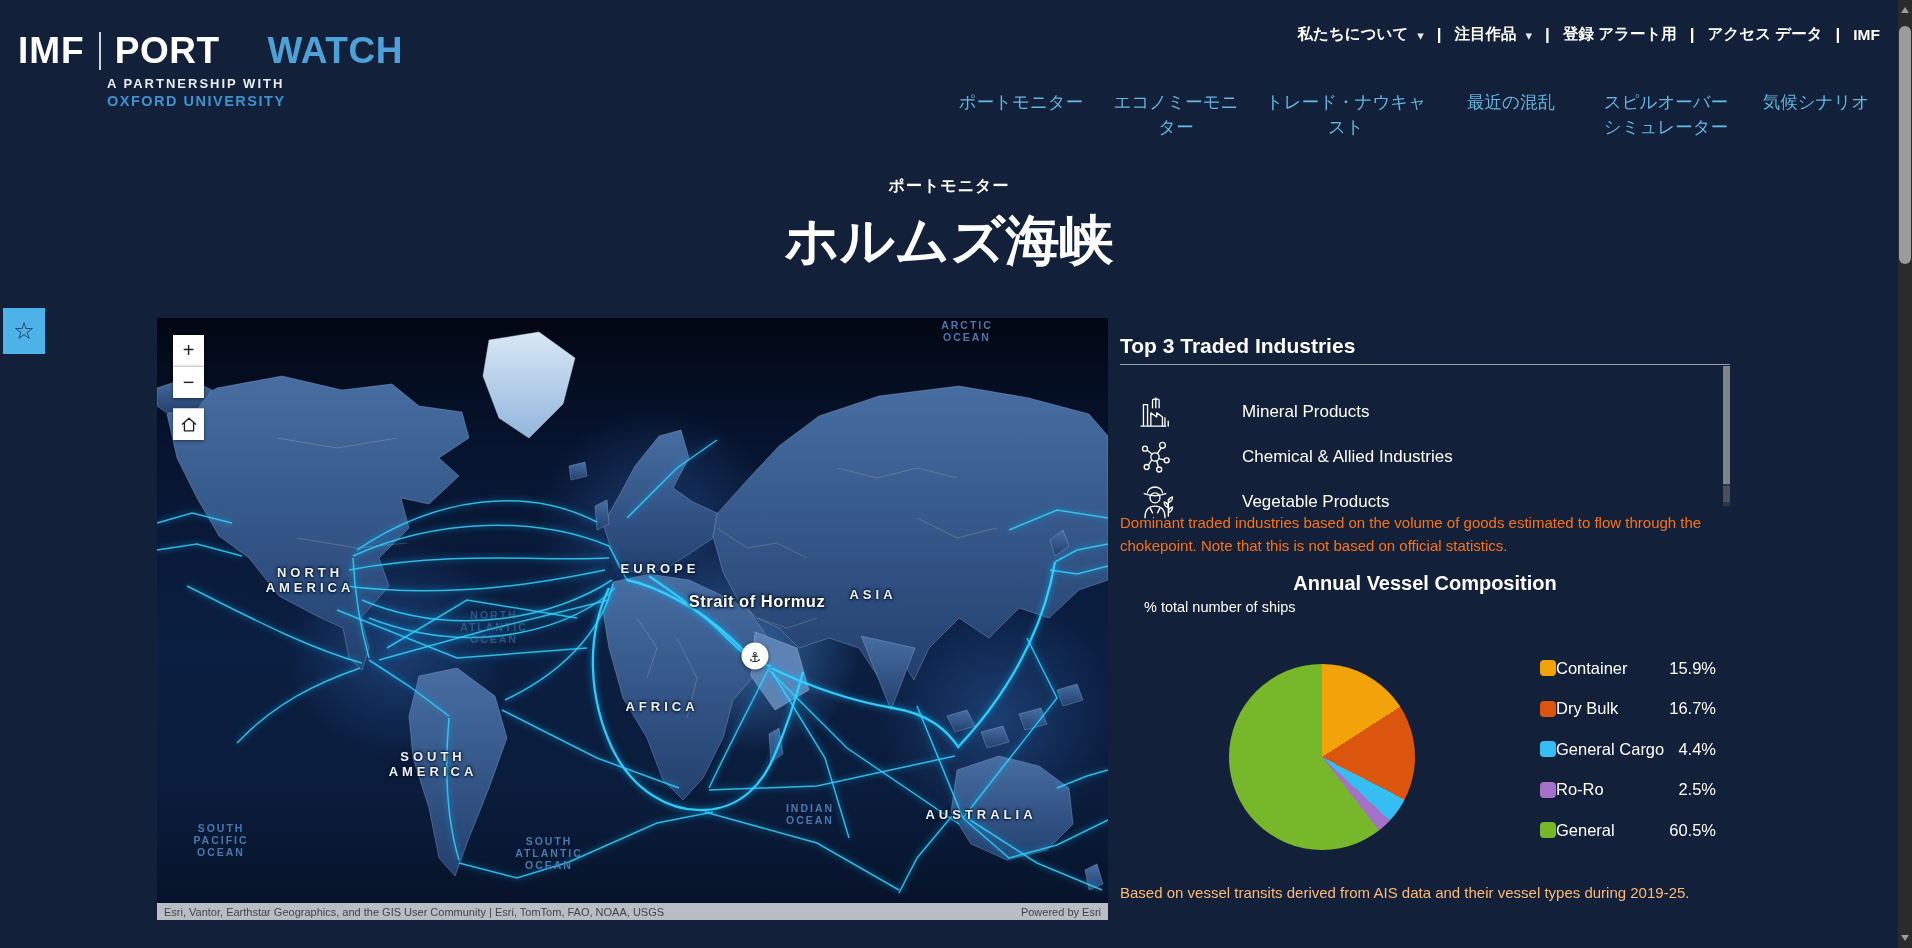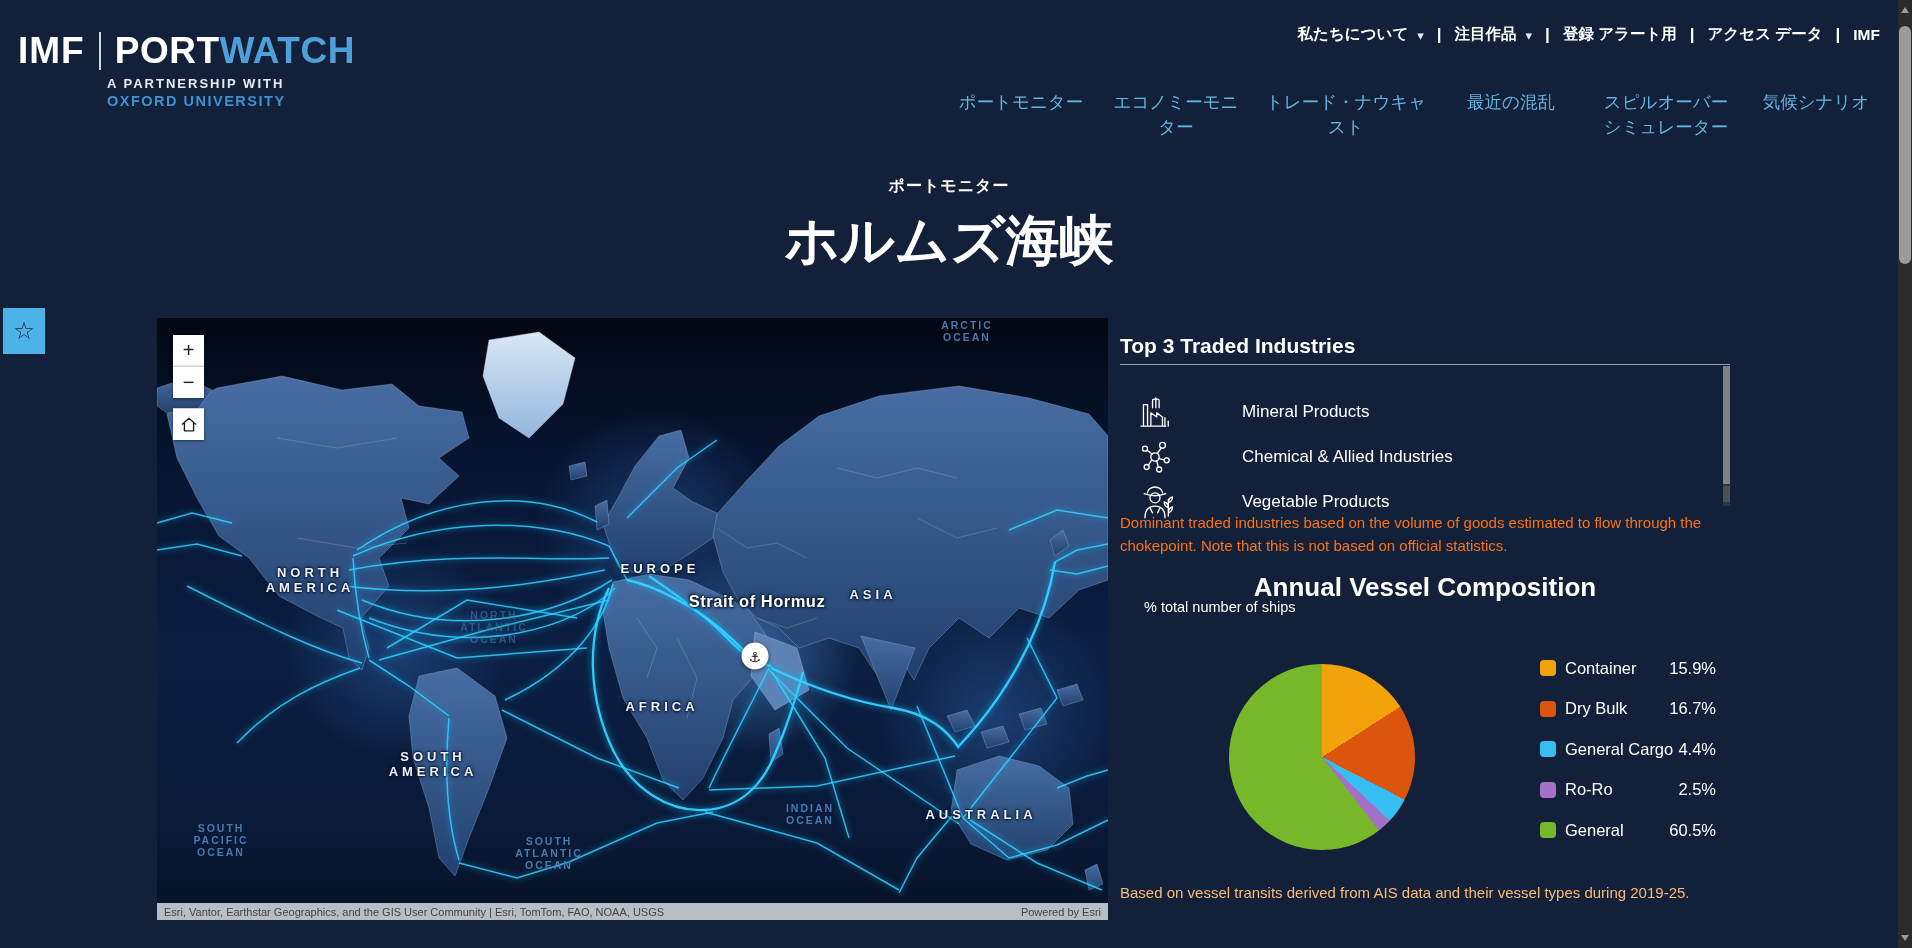--- a/index.html
+++ b/index.html
@@ -8,21 +8,21 @@
     background:#132039;
     font-family:"Liberation Sans","DejaVu Sans",sans-serif;
     color:#fff;
   }
   
   .logo{position:absolute;left:18px;top:30px;}
   .logo-row{display:flex;align-items:center;gap:14px;}
   .logo-imf{font-size:37px;font-weight:bold;letter-spacing:1px;color:#fff;}
   .logo-div{width:2px;height:38px;background:#cfd6e0;}
   .logo-pw{font-size:37px;font-weight:bold;letter-spacing:.5px;}
-  .logo-pw .w{color:#4da0d8;}
+  .logo-pw .w{color:#4da0d8;margin-left:48px;}
   .logo-sub{margin-left:89px;margin-top:4px;line-height:1.25;}
   .logo-tag{font-size:13px;font-weight:bold;letter-spacing:2px;color:#e8edf4;}
   .logo-org{font-size:14.5px;font-weight:bold;letter-spacing:1.5px;color:#3e92cf;}
   .utilnav{position:absolute;top:24px;right:32px;display:flex;align-items:center;gap:13px;
     font-size:15.5px;font-weight:bold;color:#fff;}
   .utilnav .item{cursor:pointer;display:flex;align-items:center;gap:9px;white-space:nowrap;}
   .caret-icon::before{content:"▾";font-size:13px;color:#e6ebf2;}
   .sep::before{content:"|";font-weight:bold;color:#fff;font-size:17px;}
   .mainnav{position:absolute;top:90px;right:26px;display:flex;align-items:flex-start;}
   .mainnav .nav-item{display:inline-block;text-align:center;color:#63b6e2;font-size:17.5px;
@@ -79,27 +79,27 @@
   .ind-list{position:absolute;left:1120px;top:364px;width:610px;height:148px;
     border-top:1px solid #9aa0a8;box-sizing:border-box;padding-top:24px;}
   .ind-row{display:flex;align-items:center;height:45px;padding-left:12px;}
   .ind-ico{width:46px;height:42px;display:flex;align-items:center;justify-content:center;flex:0 0 46px;}
   .ind-ico svg{stroke:#fff;fill:none;stroke-width:1.6;stroke-linecap:round;stroke-linejoin:round;}
   .ind-label{margin-left:64px;font-size:17px;color:#fff;}
   .panel-scroll{position:absolute;left:1723px;top:366px;width:7px;height:140px;background:#2c3446;}
   .panel-thumb{width:7px;height:118px;background:#7e838b;cursor:pointer;}
   .panel-thumb-end{width:7px;height:16px;background:#4a4f58;margin-top:2px;cursor:pointer;}
   .ind-note{position:absolute;left:1120px;top:512px;width:614px;font-size:15px;line-height:1.5;color:#f97316;}
-  .vc-title{position:absolute;left:1120px;top:572px;width:610px;text-align:center;font-size:26px;font-weight:bold;}
+  .vc-title{position:absolute;left:1120px;top:572px;width:610px;text-align:center;font-size:20px;font-weight:bold;}
   .vc-sub{position:absolute;left:1144px;top:599px;width:610px;text-align:left;font-size:14.5px;}
   .pie{position:absolute;left:1229px;top:664px;width:186px;height:186px;border-radius:50%;cursor:pointer;}
   .legend{position:absolute;left:1540px;top:654px;width:176px;}
   .legend-row{display:flex;align-items:center;height:28px;margin-bottom:12.5px;cursor:pointer;}
   .swatch{width:16px;height:16px;border-radius:4px;flex:0 0 16px;}
-  .legend-label{margin-left:9px;font-size:16.5px;color:#fff;white-space:nowrap;}
+  .legend-label{font-size:16.5px;color:#fff;white-space:nowrap;}
   .legend-value{margin-left:auto;font-size:16.5px;color:#fff;}
   .vc-foot{position:absolute;left:1120px;top:884px;width:620px;font-size:15px;color:#fdba74;}
   
   .pagebar{position:absolute;right:0;top:0;width:14px;height:948px;background:#2b2b2b;}
   .pagebar .arrow-up,.pagebar .arrow-down{position:absolute;left:3px;width:0;height:0;
     border-left:4px solid transparent;border-right:4px solid transparent;cursor:pointer;}
   .arrow-up{top:7px;border-bottom:6px solid #9a9a9a;}
   .arrow-down{bottom:7px;border-top:6px solid #9a9a9a;}
   .pagebar .thumb{position:absolute;left:1px;top:26px;width:12px;height:238px;background:#9b9b9b;
     border-radius:6px;cursor:pointer;}

